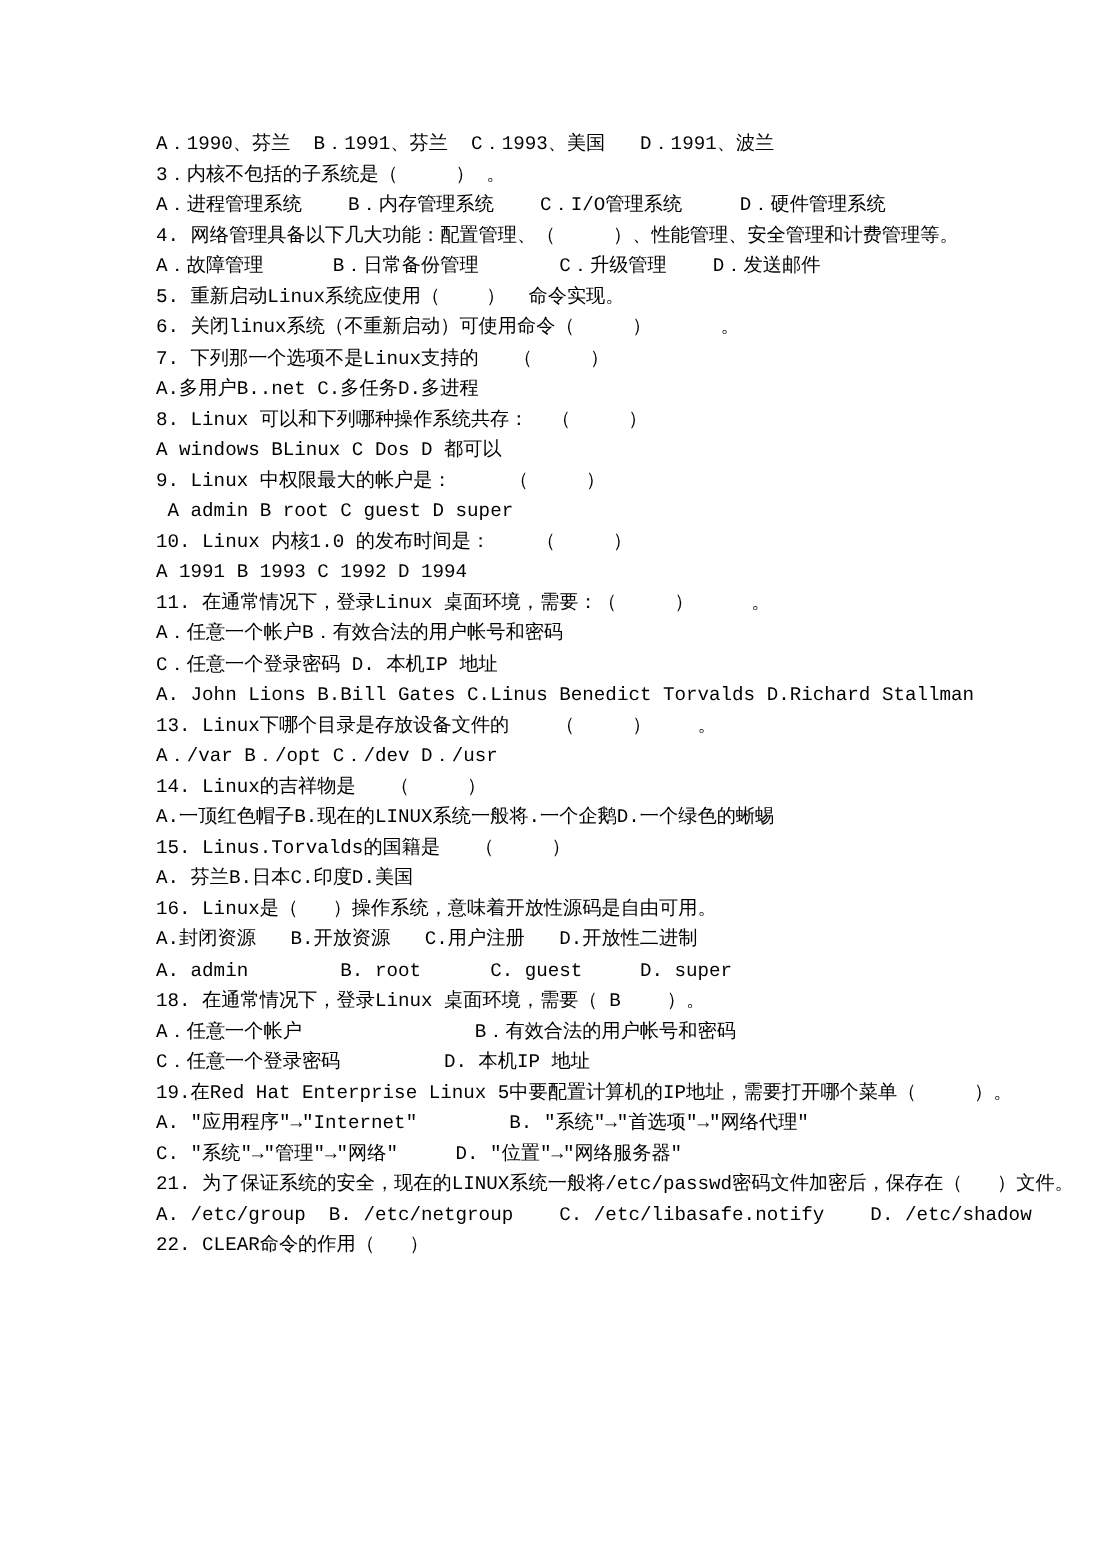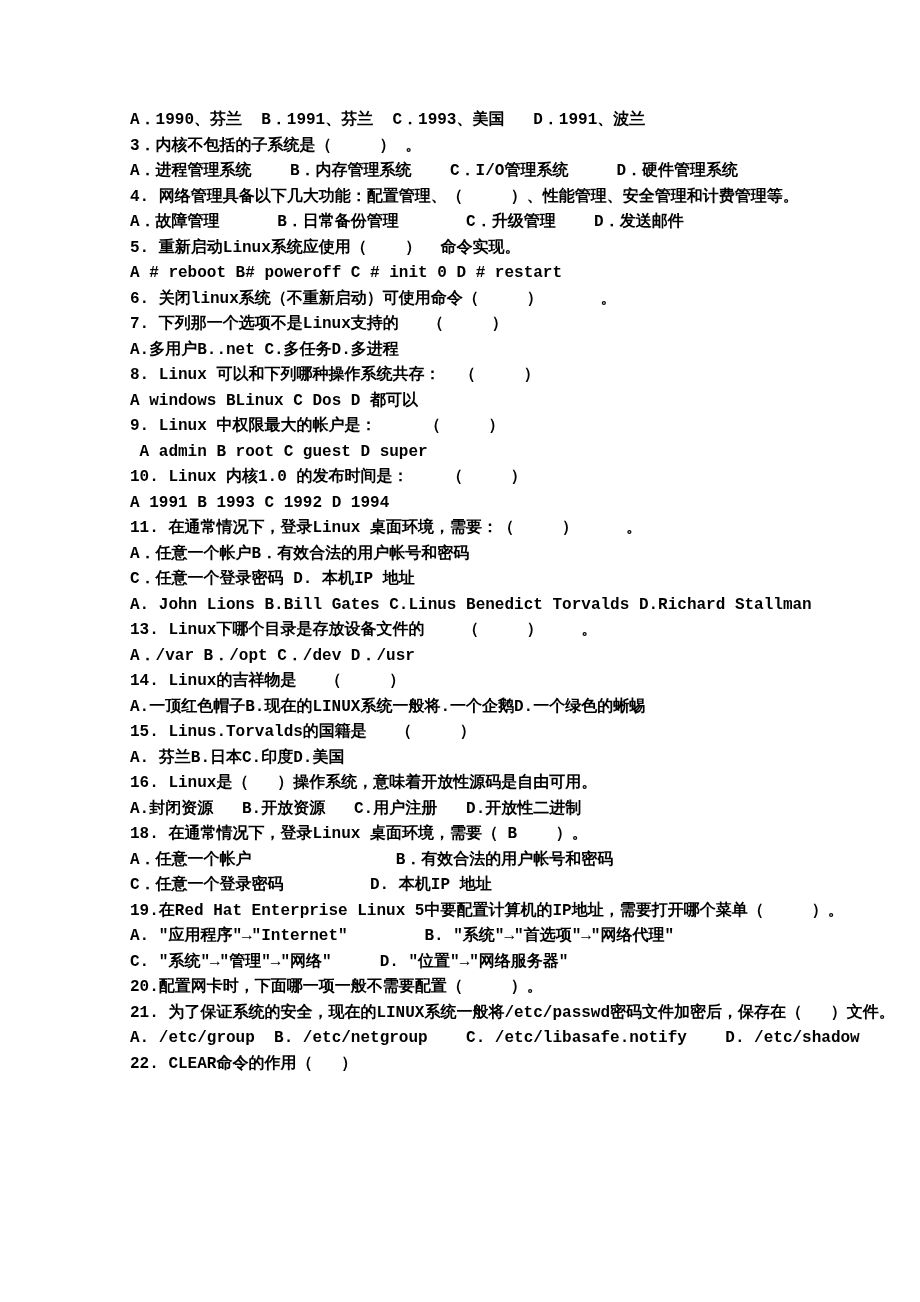--- a/index.html
+++ b/index.html
@@ -12,34 +12,32 @@
     font-family: "SimSun", "宋体", "Courier New", monospace;
     font-size: 16px;
     line-height: 25.5px;
     color: #000000;
     padding: 108px 130px 0 130px;
     box-sizing: border-box;
   }
   .line {
     white-space: pre;
     display: block;
-    font-weight: bold;
   }
 </style>
 </head>
 <body>
 
 <div id="doc">
     <span class="line">A．1990、芬兰  B．1991、芬兰  C．1993、美国   D．1991、波兰</span>
     <span class="line">3．内核不包括的子系统是（     ） 。</span>
     <span class="line">A．进程管理系统    B．内存管理系统    C．I/O管理系统     D．硬件管理系统</span>
     <span class="line">4. 网络管理具备以下几大功能：配置管理、（     ）、性能管理、安全管理和计费管理等。</span>
     <span class="line">A．故障管理      B．日常备份管理       C．升级管理    D．发送邮件</span>
     <span class="line">5. 重新启动Linux系统应使用（    ）  命令实现。</span>
-    <span class="line">A # reboot B# poweroff C # init 0 D # restart</span>
     <span class="line">6. 关闭linux系统（不重新启动）可使用命令（     ）      。</span>
     <span class="line">7. 下列那一个选项不是Linux支持的   （     ）</span>
     <span class="line">A.多用户B..net C.多任务D.多进程</span>
     <span class="line">8. Linux 可以和下列哪种操作系统共存：  （     ）</span>
     <span class="line">A windows BLinux C Dos D 都可以</span>
     <span class="line">9. Linux 中权限最大的帐户是：     （     ）</span>
     <span class="line"> A admin B root C guest D super</span>
     <span class="line">10. Linux 内核1.0 的发布时间是：    （     ）</span>
     <span class="line">A 1991 B 1993 C 1992 D 1994</span>
     <span class="line">11. 在通常情况下，登录Linux 桌面环境，需要：（     ）     。</span>
@@ -47,23 +45,23 @@
     <span class="line">C．任意一个登录密码 D. 本机IP 地址</span>
     <span class="line">A. John Lions B.Bill Gates C.Linus Benedict Torvalds D.Richard Stallman</span>
     <span class="line">13. Linux下哪个目录是存放设备文件的    （     ）    。</span>
     <span class="line">A．/var B．/opt C．/dev D．/usr</span>
     <span class="line">14. Linux的吉祥物是   （     ）</span>
     <span class="line">A.一顶红色帽子B.现在的LINUX系统一般将.一个企鹅D.一个绿色的蜥蜴</span>
     <span class="line">15. Linus.Torvalds的国籍是   （     ）</span>
     <span class="line">A. 芬兰B.日本C.印度D.美国</span>
     <span class="line">16. Linux是（   ）操作系统，意味着开放性源码是自由可用。</span>
     <span class="line">A.封闭资源   B.开放资源   C.用户注册   D.开放性二进制</span>
+    <span class="line">A. admin        B. root      C. guest     D. super</span>
     <span class="line">18. 在通常情况下，登录Linux 桌面环境，需要（ B    ）。</span>
     <span class="line">A．任意一个帐户               B．有效合法的用户帐号和密码</span>
     <span class="line">C．任意一个登录密码         D. 本机IP 地址</span>
     <span class="line">19.在Red Hat Enterprise Linux 5中要配置计算机的IP地址，需要打开哪个菜单（     ）。</span>
     <span class="line">A. "应用程序"→"Internet"        B. "系统"→"首选项"→"网络代理"</span>
     <span class="line">C. "系统"→"管理"→"网络"     D. "位置"→"网络服务器"</span>
-    <span class="line">20.配置网卡时，下面哪一项一般不需要配置（     ）。</span>
     <span class="line">21. 为了保证系统的安全，现在的LINUX系统一般将/etc/passwd密码文件加密后，保存在（   ）文件。</span>
     <span class="line">A. /etc/group  B. /etc/netgroup    C. /etc/libasafe.notify    D. /etc/shadow</span>
     <span class="line">22. CLEAR命令的作用（   ）</span>
   </div>
 
 </body></html>

